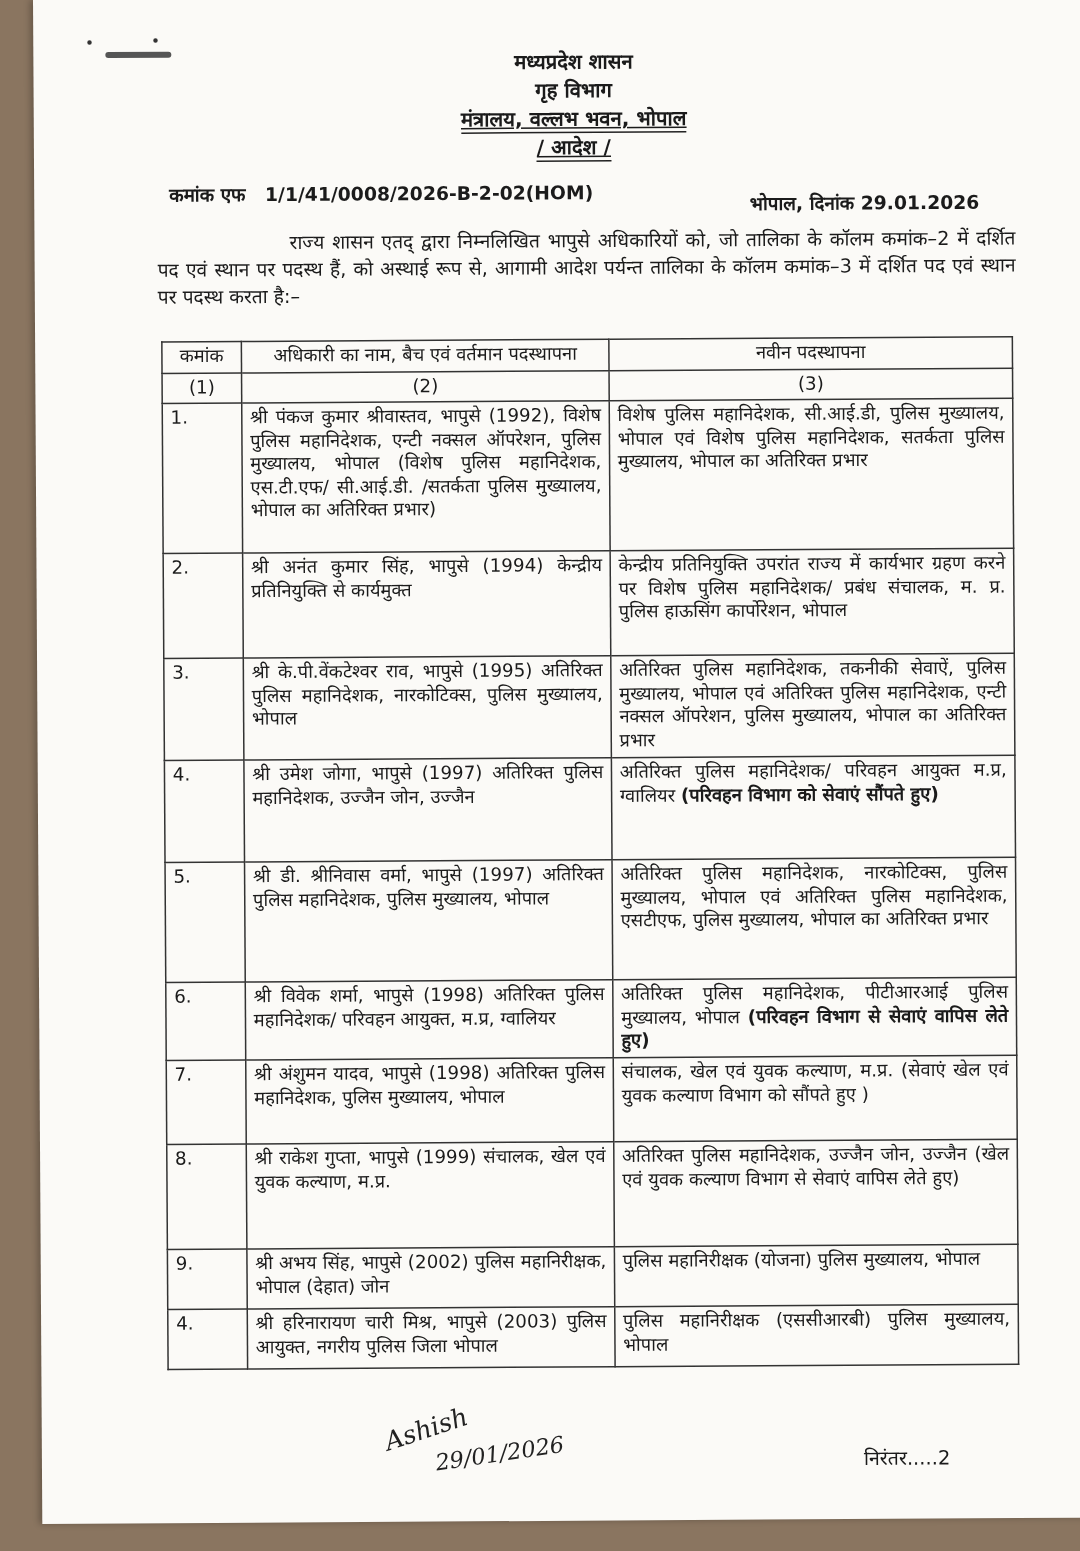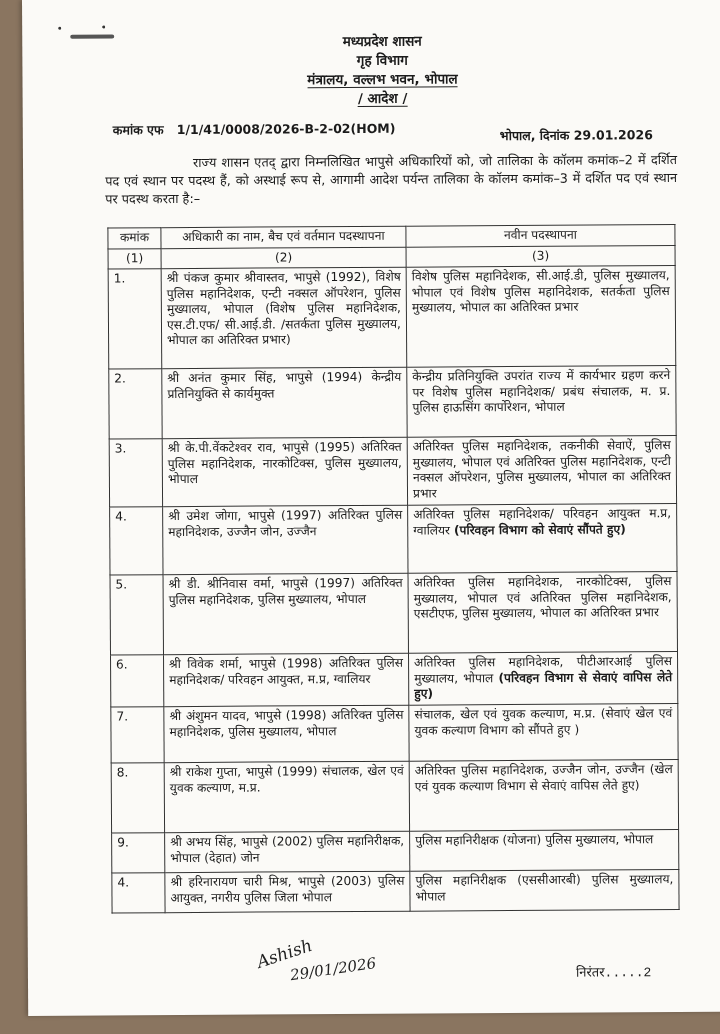--- a/index.html
+++ b/index.html
@@ -15,21 +15,21 @@
     transform:rotate(-0.35deg);
     transform-origin:top left;
     box-shadow:-2px 0 4px rgba(0,0,0,.25);
   }
   .staple {
     position:absolute; left:48px; top:35px; width:44px; height:4px;
     background:#555; border-radius:2px;
   }
   .staple-dot { position:absolute; width:3px; height:3px; background:#333; border-radius:50%; }
   .hdr { position:absolute; left:0; width:720px; text-align:center; font-size:13.5px; font-weight:bold; }
-  .hdr.u span { border-bottom:1.5px solid #222; }
+  .hdr.u span { border-bottom:1.5px solid #222;text-decoration:underline; }
   .refline { position:absolute; top:122px; left:90px; font-size:12.5px; font-weight:bold; }
   .dateline { position:absolute; top:130px; left:477px; font-size:12.5px; font-weight:bold;text-align:right; }
   .para {
     position:absolute; top:155px; left:82px; width:572px;
     font-size:12.8px; line-height:18px; text-align:justify; text-indent:88px;
   }
   table.orders {
     position:absolute; top:228px; left:84px; width:568px;
     border-collapse:collapse; font-size:12.2px; line-height:15.5px;
   }
@@ -37,21 +37,21 @@
     border:1px solid #333; vertical-align:top; padding:2px 5px;
   }
   table.orders th { font-weight:normal; text-align:center; vertical-align:middle; }
   .c1 { width:42px; }
   .c2 { width:234px; text-align:justify; }
   .c3 { text-align:justify; }
   .idx { text-align:left; }
   .bold { font-weight:bold; }
   .sig { position:absolute; left:228px; top:945px; font-family:"DejaVu Serif", serif; font-style:italic; font-size:17px; transform:rotate(-18deg); color:#222; }
   .sig-date { position:absolute; left:262px; top:962px; font-family:"DejaVu Serif", serif; font-style:italic; font-size:15px; transform:rotate(-8deg); color:#222; }
-  .contd { position:absolute; left:548px; top:966px; font-size:13px;font-family:Liberation Mono, monospace; }
+  .contd { position:absolute; left:548px; top:966px; font-size:13px; }
   .filepath { position:absolute; left:575px; top:1052px; font-family:"Liberation Serif", serif; font-style:italic; font-weight:bold; font-size:9.5px; }
 </style>
 </head>
 <body>
 
 <div class="paper">
   <div class="staple"></div>
   <div class="staple-dot" style="left:36px;top:27px"></div>
   <div class="staple-dot" style="left:80px;top:26px"></div>
 

